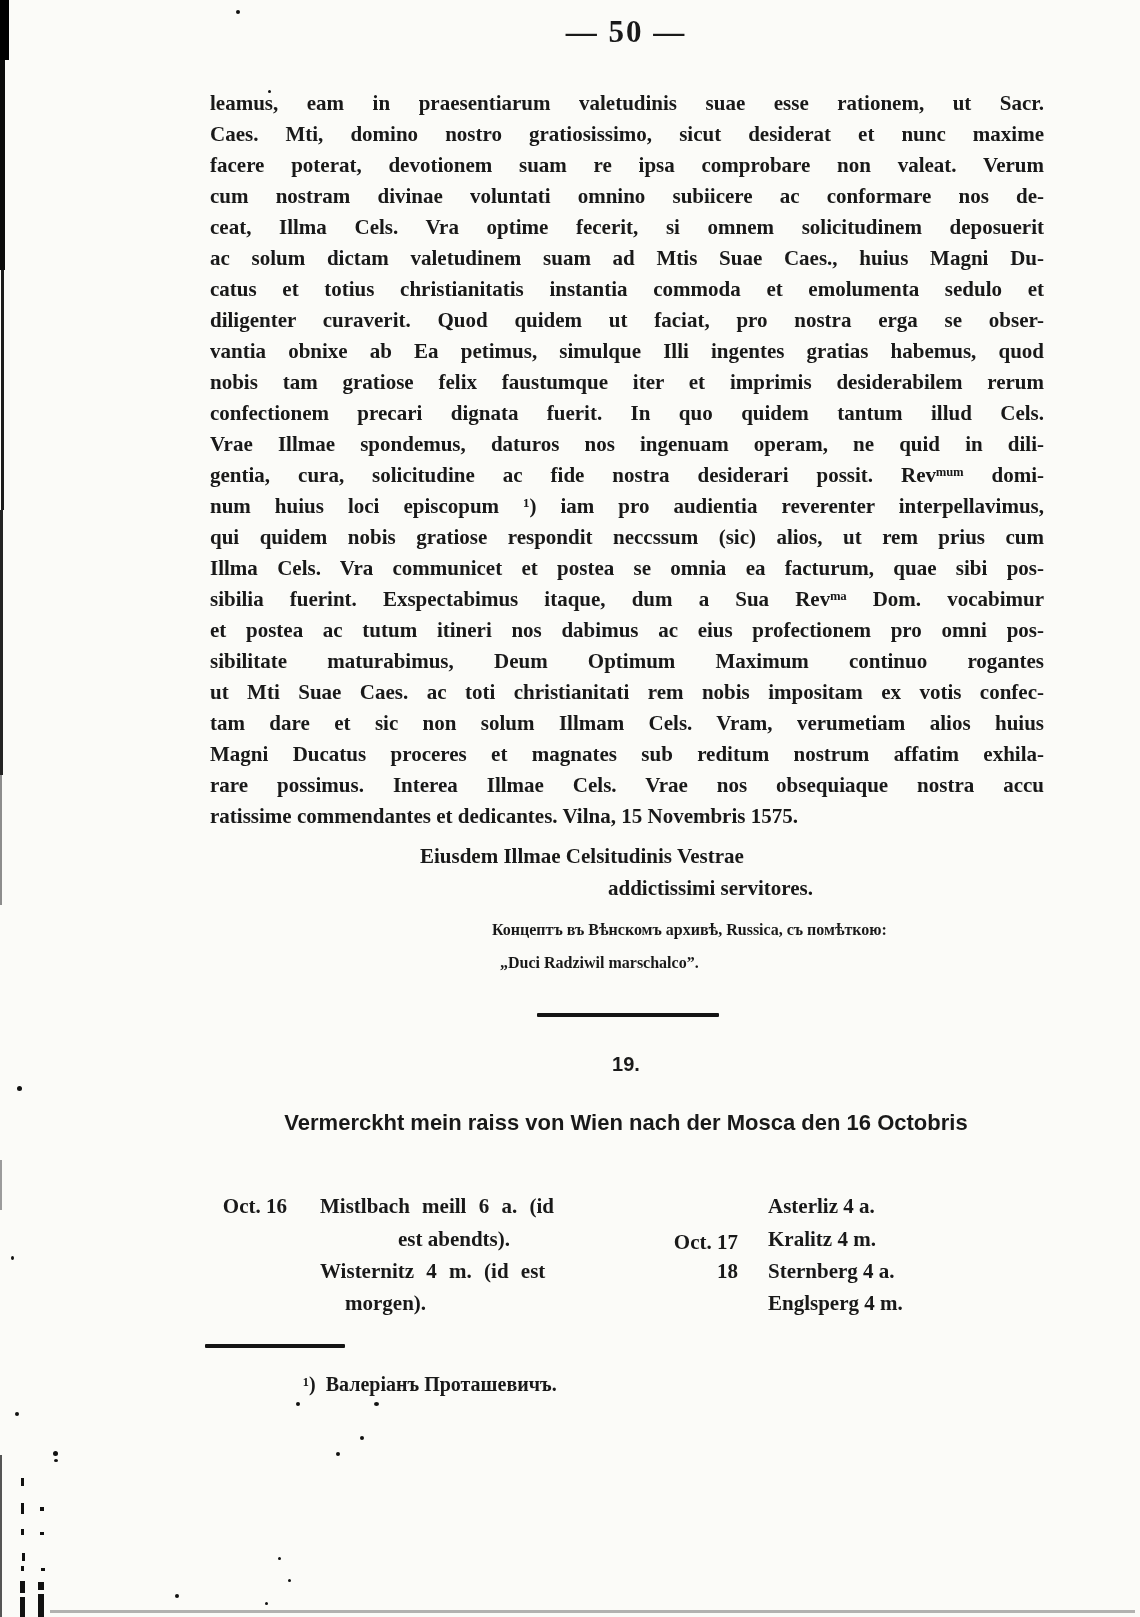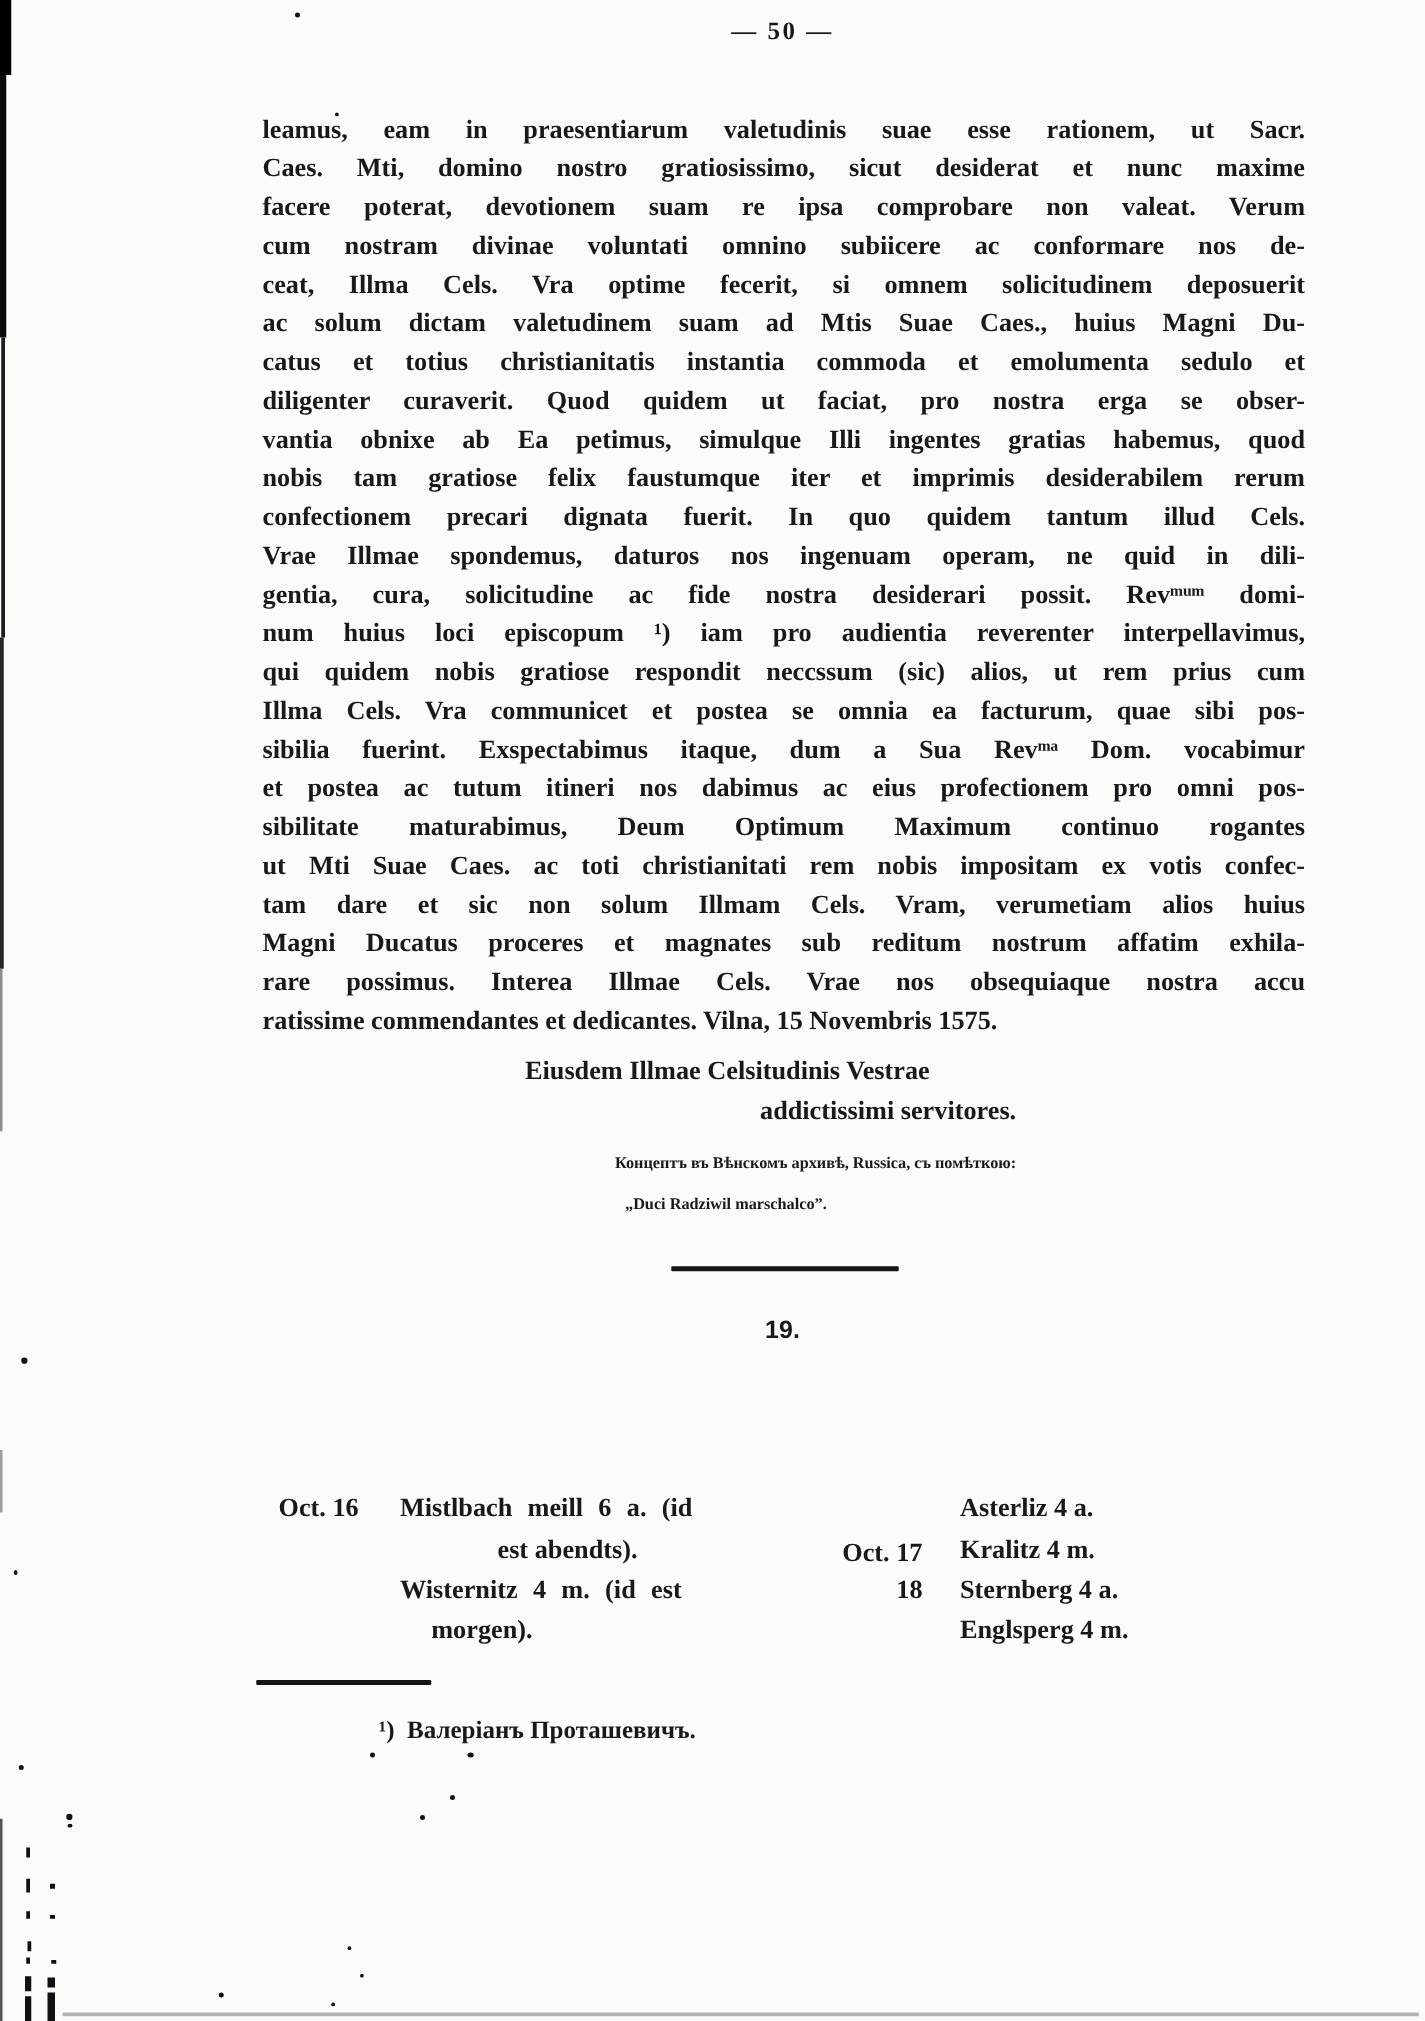--- a/index.html
+++ b/index.html
@@ -10,37 +10,37 @@
     background:#fbfbf8;
     overflow:hidden;
     font-family:"Liberation Serif", serif;
     color:#191919;
   }
   .abs{position:absolute;}
   
   .pagenum{
     left:210px;top:14px;width:832px;
     text-align:center;
-    font-size:20px;font-weight:bold;letter-spacing:2px;
+    font-size:31px;font-weight:bold;letter-spacing:2px;
   }
   
   .tline{
     left:210px;width:834px;height:31px;
     font-size:21px;font-weight:bold;
     line-height:31px;
     text-align:justify;
     text-align-last:justify;
     white-space:nowrap;
   }
   .tline.lastline{text-align:left;text-align-last:left;}
   .closing{
     font-size:21px;font-weight:bold;line-height:28px;white-space:nowrap;
   }
   .archnote{
-    font-size:13px;font-weight:bold;line-height:26px;white-space:nowrap;
+    font-size:16px;font-weight:bold;line-height:26px;white-space:nowrap;
   }
   .rule{background:#141414;border-radius:1px;}
   .entrynum{
     left:210px;top:1053px;width:832px;text-align:center;
     font-family:"Liberation Sans", sans-serif;
     font-size:20px;font-weight:bold;
   }
   .heading{
     left:210px;width:832px;text-align:center;
     font-family:"Liberation Sans", sans-serif;
@@ -91,20 +91,21 @@
   <div class="abs closing" style="left:420px;top:842px">Eiusdem Illmae Celsitudinis Vestrae</div>
   <div class="abs closing" style="left:608px;top:874px">addictissimi servitores.</div>
 
   <div class="abs archnote" style="left:492px;top:917px">Концептъ въ Вѣнскомъ архивѣ, Russica, съ помѣткою:</div>
   <div class="abs archnote" style="left:500px;top:950px">„Duci Radziwil marschalco”.</div>
 
   <div class="abs rule" style="left:537px;top:1013px;width:182px;height:4px"></div>
 
   <div class="abs entrynum">19.</div>
 
+  <div class="abs heading" style="top:1110px">Vermerckht mein raiss von Wien nach der Mosca den 16 Octobris</div>
 
   <div class="abs cell datecell" style="left:205px;top:1193px;width:82px">Oct. 16</div>
   <div class="abs cell wide" style="left:320px;top:1193px">Mistlbach meill 6 a. (id</div>
   <div class="abs cell" style="left:398px;top:1226px">est abendts).</div>
   <div class="abs cell wide" style="left:320px;top:1258px">Wisternitz 4 m. (id est</div>
   <div class="abs cell" style="left:345px;top:1290px">morgen).</div>
 
   <div class="abs cell datecell" style="left:640px;top:1229px;width:98px">Oct. 17</div>
   <div class="abs cell" style="left:768px;top:1193px">Asterliz 4 a.</div>
   <div class="abs cell" style="left:768px;top:1226px">Kralitz 4 m.</div>

